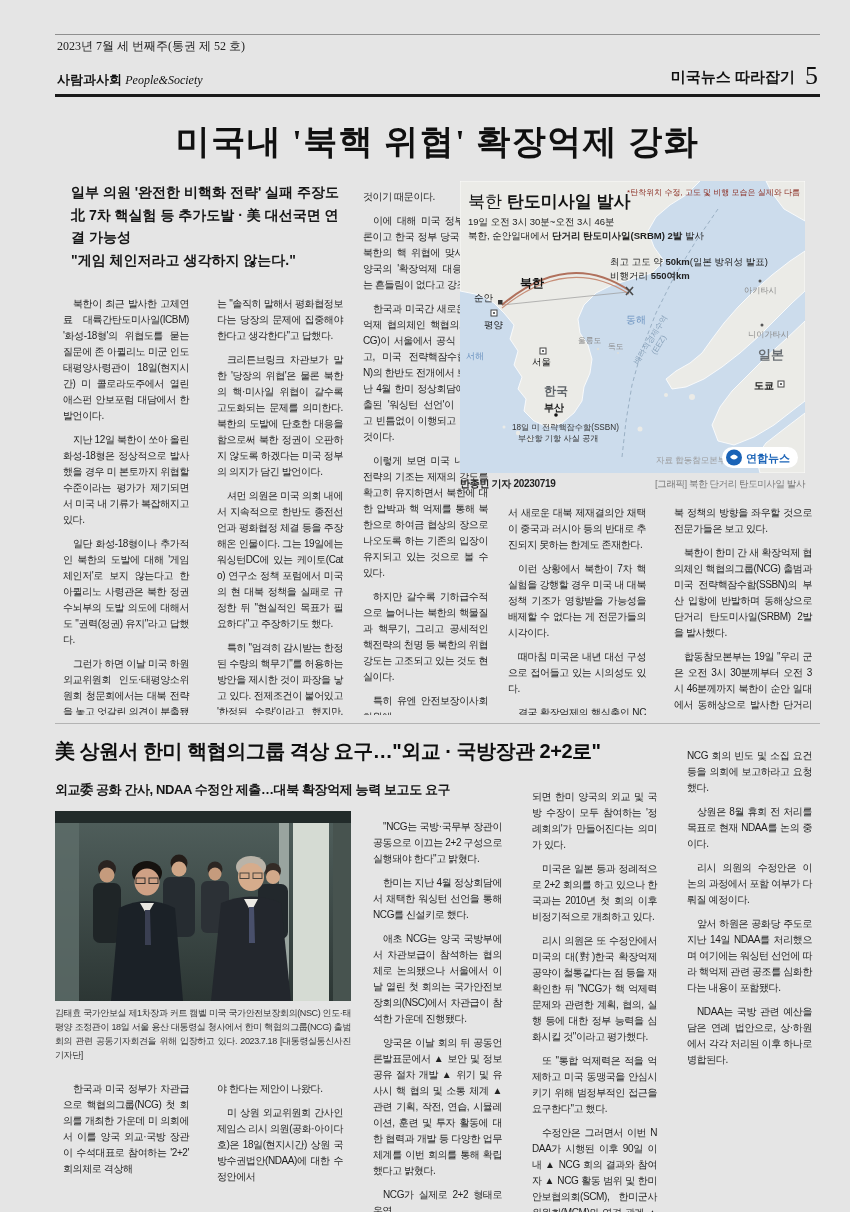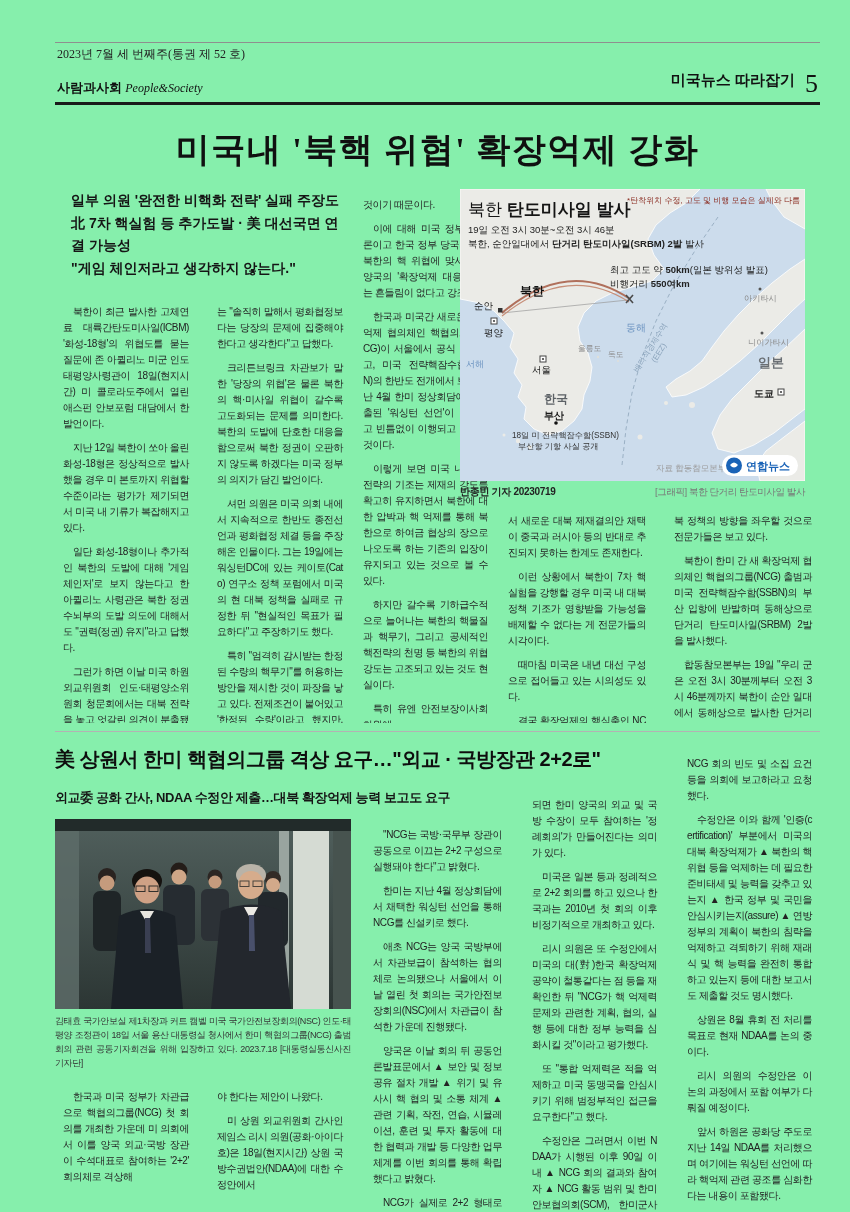--- a/index.html
+++ b/index.html
@@ -1,29 +1,29 @@
 <!DOCTYPE html>
 <html lang="ko"><head>
 <meta charset="utf-8">
 <style>
   html,body { margin:0; padding:0; background:#ffffff; }
   body { width:850px; height:1212px; overflow:hidden;
          font-family:"Liberation Sans", sans-serif; color:#1c1c1c; }
   .page { width:850px; height:1212px; box-sizing:border-box;
-          padding:8px 30px 0 55px; overflow:hidden; background:#86efac; }
+          padding:0 30px 0 55px; overflow:hidden; background:#e5e5e5; }
 
   
   .masthead { padding-top:34px; }
   .mast-rule-top { border-top:1px solid #8f8f8f; }
   .mast-row { display:flex; justify-content:space-between; align-items:flex-end;
               padding:3px 2px 5px 2px; }
   .issue-line { font-family:"Liberation Serif", serif; font-size:12px; color:#222; }
   .paper-name { font-family:"Liberation Serif", serif; font-size:13px; font-weight:700; color:#111; margin-top:16px;}
   .paper-name .en { font-weight:400; font-style:italic; font-size:12px; }
-  .mast-right { display:flex; align-items:flex-start; gap:10px; }
+  .mast-right { display:flex; align-items:flex-end; gap:10px; }
   .section-label { font-size:15px; font-weight:700; color:#111; padding-bottom:2px;}
   .pagenum { font-family:"Liberation Serif", serif; font-size:26px; font-weight:400; color:#111; line-height:1; }
   .mast-rule-bottom { border-top:3px solid #1a1a1a; }
 
   
   .a1-headline { font-family:"Liberation Serif", serif; font-weight:700;
                  font-size:34px; letter-spacing:1.5px; text-align:center;
                  margin:22px 0 16px 0; color:#101010; }
   .a1-body { display:flex; gap:4px; height:534px; overflow:hidden; }
   .a1-left  { width:296px; flex:0 0 296px; }
@@ -303,21 +303,20 @@
           <p class="cont">되면 한미 양국의 외교 및 국방 수장이 모두 참여하는 '정례회의'가 만들어진다는 의미가 있다.</p>
           <p>미국은 일본 등과 정례적으로 2+2 회의를 하고 있으나 한국과는 2010년 첫 회의 이후 비정기적으로 개최하고 있다.</p>
           <p>리시 의원은 또 수정안에서 미국의 대(對)한국 확장억제 공약이 철통같다는 점 등을 재확인한 뒤 "NCG가 핵 억제력 문제와 관련한 계획, 협의, 실행 등에 대한 정부 능력을 심화시킬 것"이라고 평가했다.</p>
           <p>또 "통합 억제력은 적을 억제하고 미국 동맹국을 안심시키기 위해 범정부적인 접근을 요구한다"고 했다.</p>
           <p>수정안은 그러면서 이번 NDAA가 시행된 이후 90일 이내 ▲ NCG 회의 결과와 참여자 ▲ NCG 활동 범위 및 한미안보협의회(SCM), 한미군사위원회(MCM)와 연결 관계 ▲ 확장억제전략협의체(EDSCG) 등 기존 확장억제 협의체와의 관계 ▲</p>
         </div>
       </div>
     </div>
     <div class="col a2-col5">
       <p class="cont">NCG 회의 빈도 및 소집 요건 등을 의회에 보고하라고 요청했다.</p>
-      <p>수정안은 이와 함께 '인증(certification)' 부분에서 미국의 대북 확장억제가 ▲ 북한의 핵 위협 등을 억제하는 데 필요한 준비태세 및 능력을 갖추고 있는지 ▲ 한국 정부 및 국민을 안심시키는지(assure) ▲ 연방 정부의 계획이 북한의 침략을 억제하고 격퇴하기 위해 재래식 및 핵 능력을 완전히 통합하고 있는지 등에 대한 보고서도 제출할 것도 명시했다.</p>
       <p>상원은 8월 휴회 전 처리를 목표로 현재 NDAA를 논의 중이다.</p>
       <p>리시 의원의 수정안은 이 논의 과정에서 포함 여부가 다뤄질 예정이다.</p>
       <p>앞서 하원은 공화당 주도로 지난 14일 NDAA를 처리했으며 여기에는 워싱턴 선언에 따라 핵억제 관련 공조를 심화한다는 내용이 포함됐다.</p>
       <p>NDAA는 국방 관련 예산을 담은 연례 법안으로, 상·하원에서 각각 처리된 이후 하나로 병합된다.</p>
     </div>
   </section>
 
 </div>
 
 </body></html>

